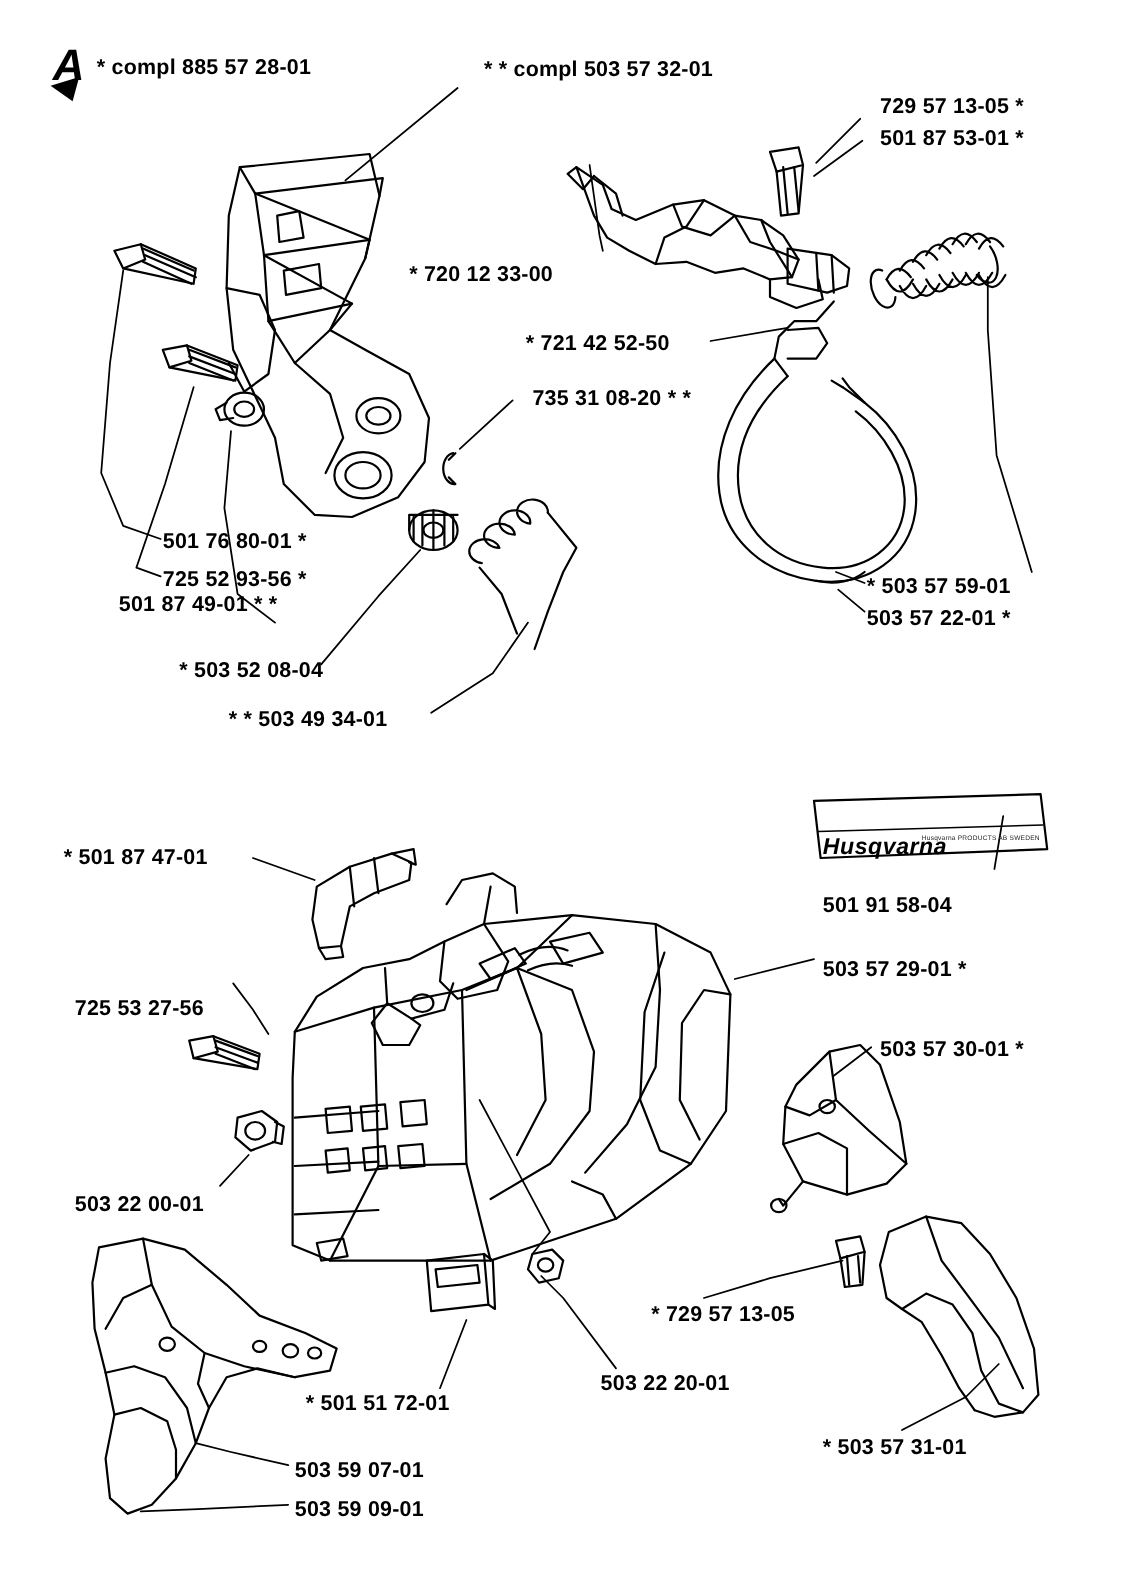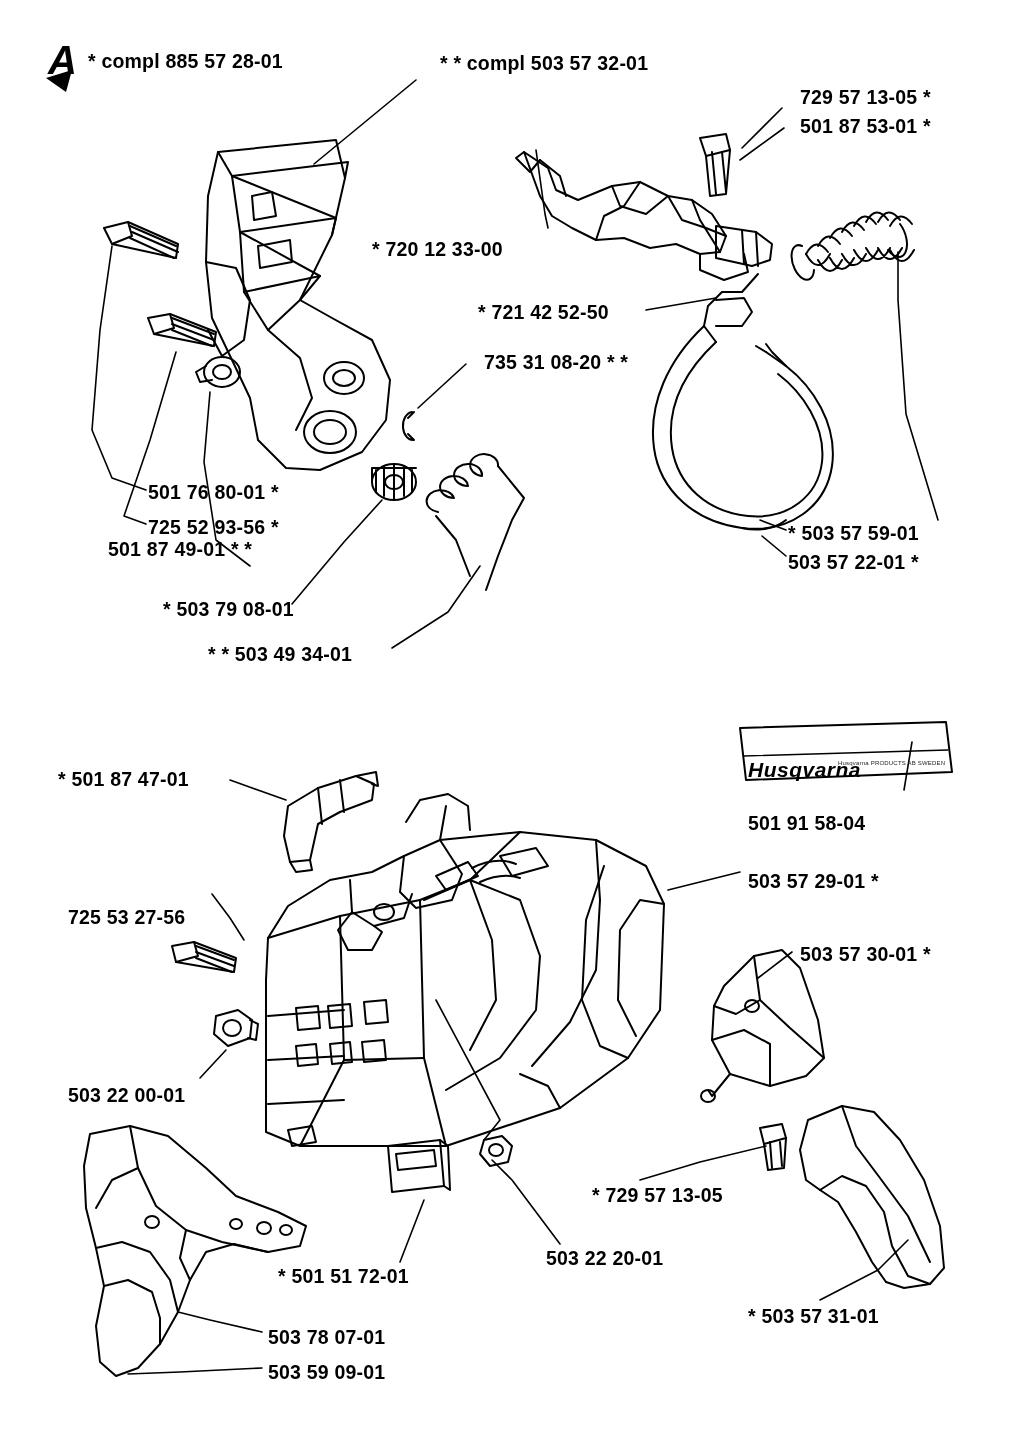--- a/index.html
+++ b/index.html
@@ -234,31 +234,31 @@
       <div class="lbl" style="left: 88px; top: 52px;">* compl 885 57 28-01</div>
       <div class="lbl" style="left: 440px; top: 54px;">* * compl 503 57 32-01</div>
       <div class="lbl" style="left: 800px; top: 88px;">729 57 13-05  *</div>
       <div class="lbl" style="left: 800px; top: 117px;">501 87 53-01  *</div>
       <div class="lbl" style="left: 372px; top: 240px;">*  720 12 33-00</div>
       <div class="lbl" style="left: 478px; top: 303px;">*  721 42 52-50</div>
       <div class="lbl" style="left: 484px; top: 353px;">735 31 08-20  * *</div>
       <div class="lbl" style="left: 148px; top: 483px;">501 76 80-01  *</div>
       <div class="lbl" style="left: 148px; top: 518px;">725 52 93-56  *</div>
       <div class="lbl" style="left: 108px; top: 540px;">501 87 49-01  * *</div>
-      <div class="lbl" style="left: 163px; top: 600px;">*  503 79 08-01</div>
+      <div class="lbl" style="left: 163px; top: 600px;">*  503 52 08-04</div>
       <div class="lbl" style="left: 208px; top: 645px;">* *  503 49 34-01</div>
       <div class="lbl" style="left: 788px; top: 524px;">*  503 57 59-01</div>
       <div class="lbl" style="left: 788px; top: 553px;">503 57 22-01  *</div>
       <div class="lbl" style="left: 58px; top: 727px; margin-top: 43px;">*  501 87 47-01</div>
       <div class="lbl" style="left: 748px; top: 814px;">501 91 58-04</div>
       <div class="lbl" style="left: 748px; top: 872px;">503 57 29-01  *</div>
       <div class="lbl" style="left: 68px; top: 888px; margin-top: 20px;">725 53 27-56</div>
       <div class="lbl" style="left: 800px; top: 945px;">503 57 30-01  *</div>
       <div class="lbl" style="left: 68px; top: 1086px;">503 22 00-01</div>
       <div class="lbl" style="left: 592px; top: 1186px;">*  729 57 13-05</div>
       <div class="lbl" style="left: 546px; top: 1249px;">503 22 20-01</div>
       <div class="lbl" style="left: 278px; top: 1267px;">*  501 51 72-01</div>
       <div class="lbl" style="left: 748px; top: 1307px;">*  503 57 31-01</div>
-      <div class="lbl" style="left: 268px; top: 1328px;">503 78 07-01</div>
+      <div class="lbl" style="left: 268px; top: 1328px;">503 59 07-01</div>
       <div class="lbl" style="left: 268px; top: 1363px;">503 59 09-01</div>
     </div>
 
 </div>
 
 </body></html>

